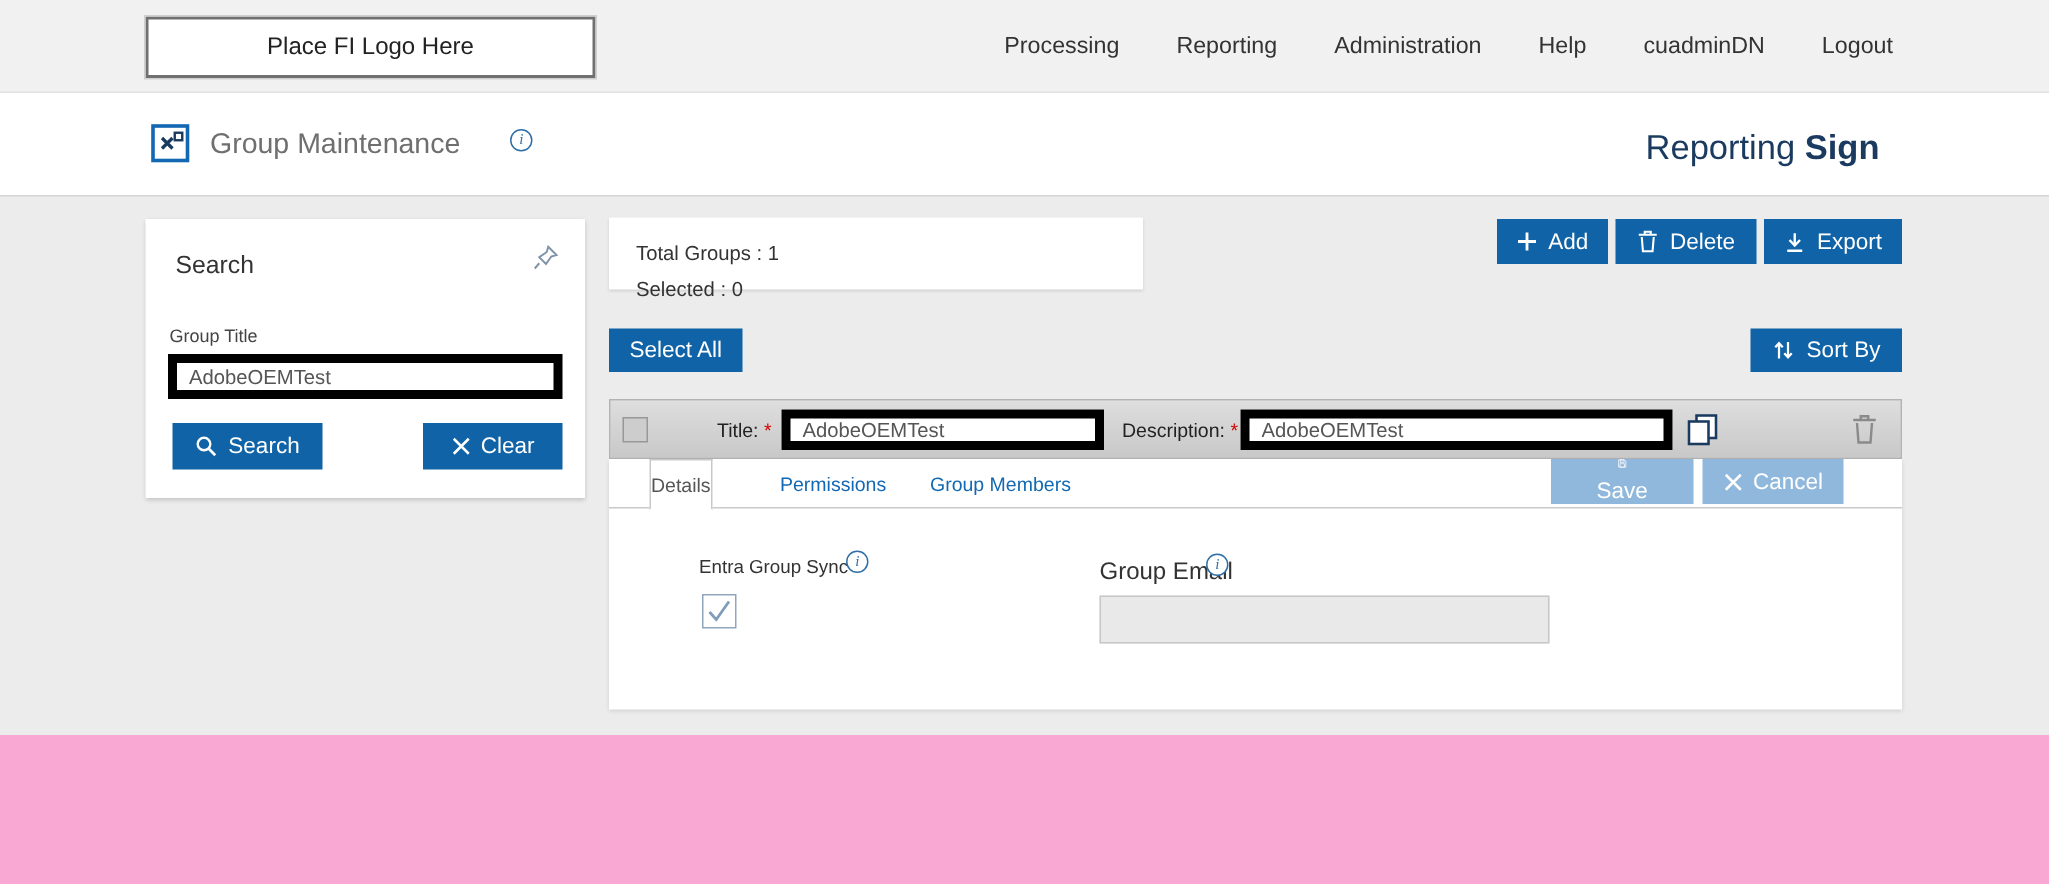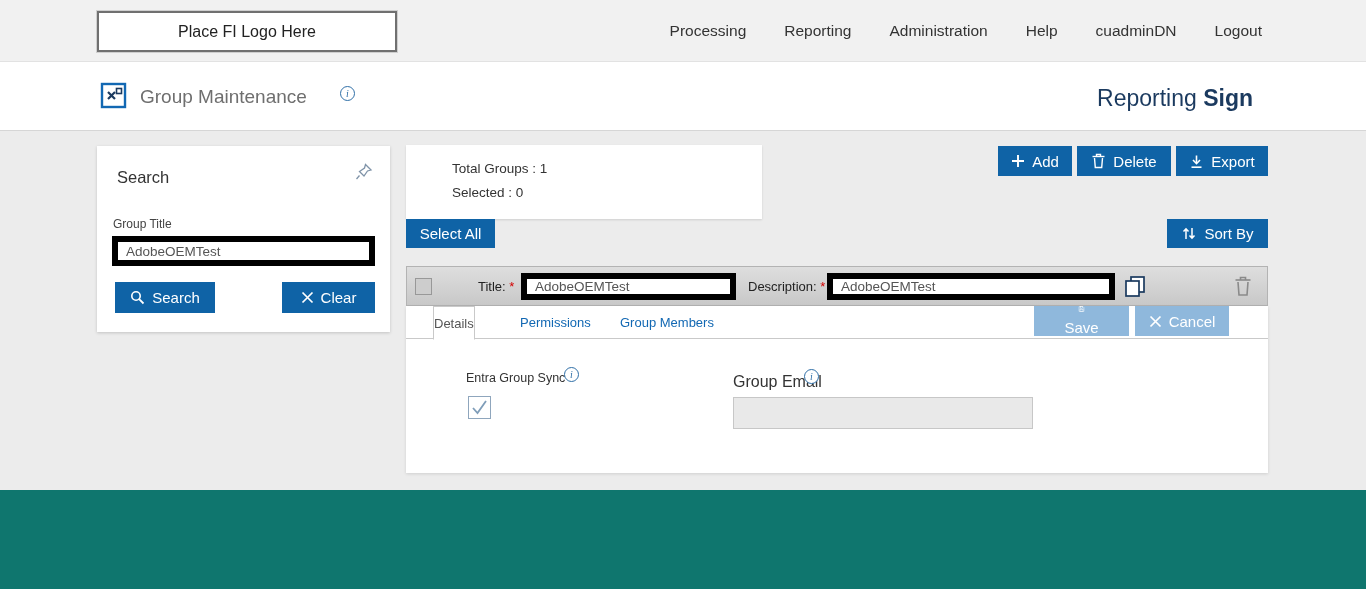--- a/index.html
+++ b/index.html
@@ -1,17 +1,17 @@
 <!DOCTYPE html>
 <html><head>
 <meta charset="utf-8">
 <style>
   * { margin:0; padding:0; box-sizing:border-box; }
   html,body { width:1366px; height:589px; font-family:"Liberation Sans", sans-serif; background:#ffffff; }
-  .stage { position:relative; width:1366px; height:589px; overflow:hidden; background:#0f766e; }
+  .stage { position:relative; width:1366px; height:589px; overflow:hidden; background:#f9a8d4; }
 
   
   .topbar { position:absolute; left:0; top:0; width:1366px; height:62px; background:#f1f1f1; border-bottom:1px solid #e2e2e2; }
   .logo-box { position:absolute; left:97px; top:11px; width:300px; height:41px; background:#fff;
               border:2px solid #707070; outline:1px solid #cfcfcf; display:flex; align-items:center; justify-content:center;
               font-size:16px; color:#222; }
   .top-nav { position:absolute; right:104px; top:0; height:62px; display:flex; align-items:center; gap:38px; }
   .top-nav span { font-size:15.5px; color:#333; cursor:pointer; white-space:nowrap; }
 
   
@@ -37,22 +37,22 @@
   .search-card .field-label { position:absolute; left:16px; top:71px; }
   .text-input { border:6px solid #000000; background:#fff; font-size:13.5px; color:#555; padding:0 8px;
                 font-family:"Liberation Sans", sans-serif; }
   .search-card .text-input { position:absolute; left:15px; top:90px; width:263px; height:30px; }
   .btn { display:inline-flex; align-items:center; justify-content:center; gap:7px; background:#0f63a6; color:#fff;
          font-size:15px; border:none; cursor:pointer; font-family:"Liberation Sans", sans-serif; }
   .search-card .btn-search { position:absolute; left:18px; top:136px; width:100px; height:31px; }
   .search-card .btn-clear  { position:absolute; left:185px; top:136px; width:93px; height:31px; }
 
   
-  .summary-box { position:absolute; left:406px; top:14px; width:356px; height:74px; background:#fff;
-                 box-shadow:0 1px 2px rgba(0,0,0,0.12); padding:12px 0 0 46px; }
+  .summary-box { position:absolute; left:406px; top:14px; width:356px; height:48px; background:#fff;
+                 box-shadow:0 1px 2px rgba(0,0,0,0.12); padding:12px 0 0 18px; }
   .summary-box div { font-size:13.5px; color:#333; line-height:24px; }
 
   .btn-add    { position:absolute; left:998px;  top:15px; width:74px;  height:30px; }
   .btn-delete { position:absolute; left:1077px; top:15px; width:94px;  height:30px; }
   .btn-export { position:absolute; left:1176px; top:15px; width:92px;  height:30px; }
   .btn-selectall { position:absolute; left:406px; top:88px; width:89px; height:29px; }
   .btn-sortby    { position:absolute; left:1167px; top:88px; width:101px; height:29px;align-items:center; }
 
   
   .group-row { position:absolute; left:406px; top:135px; width:862px; height:40px;

